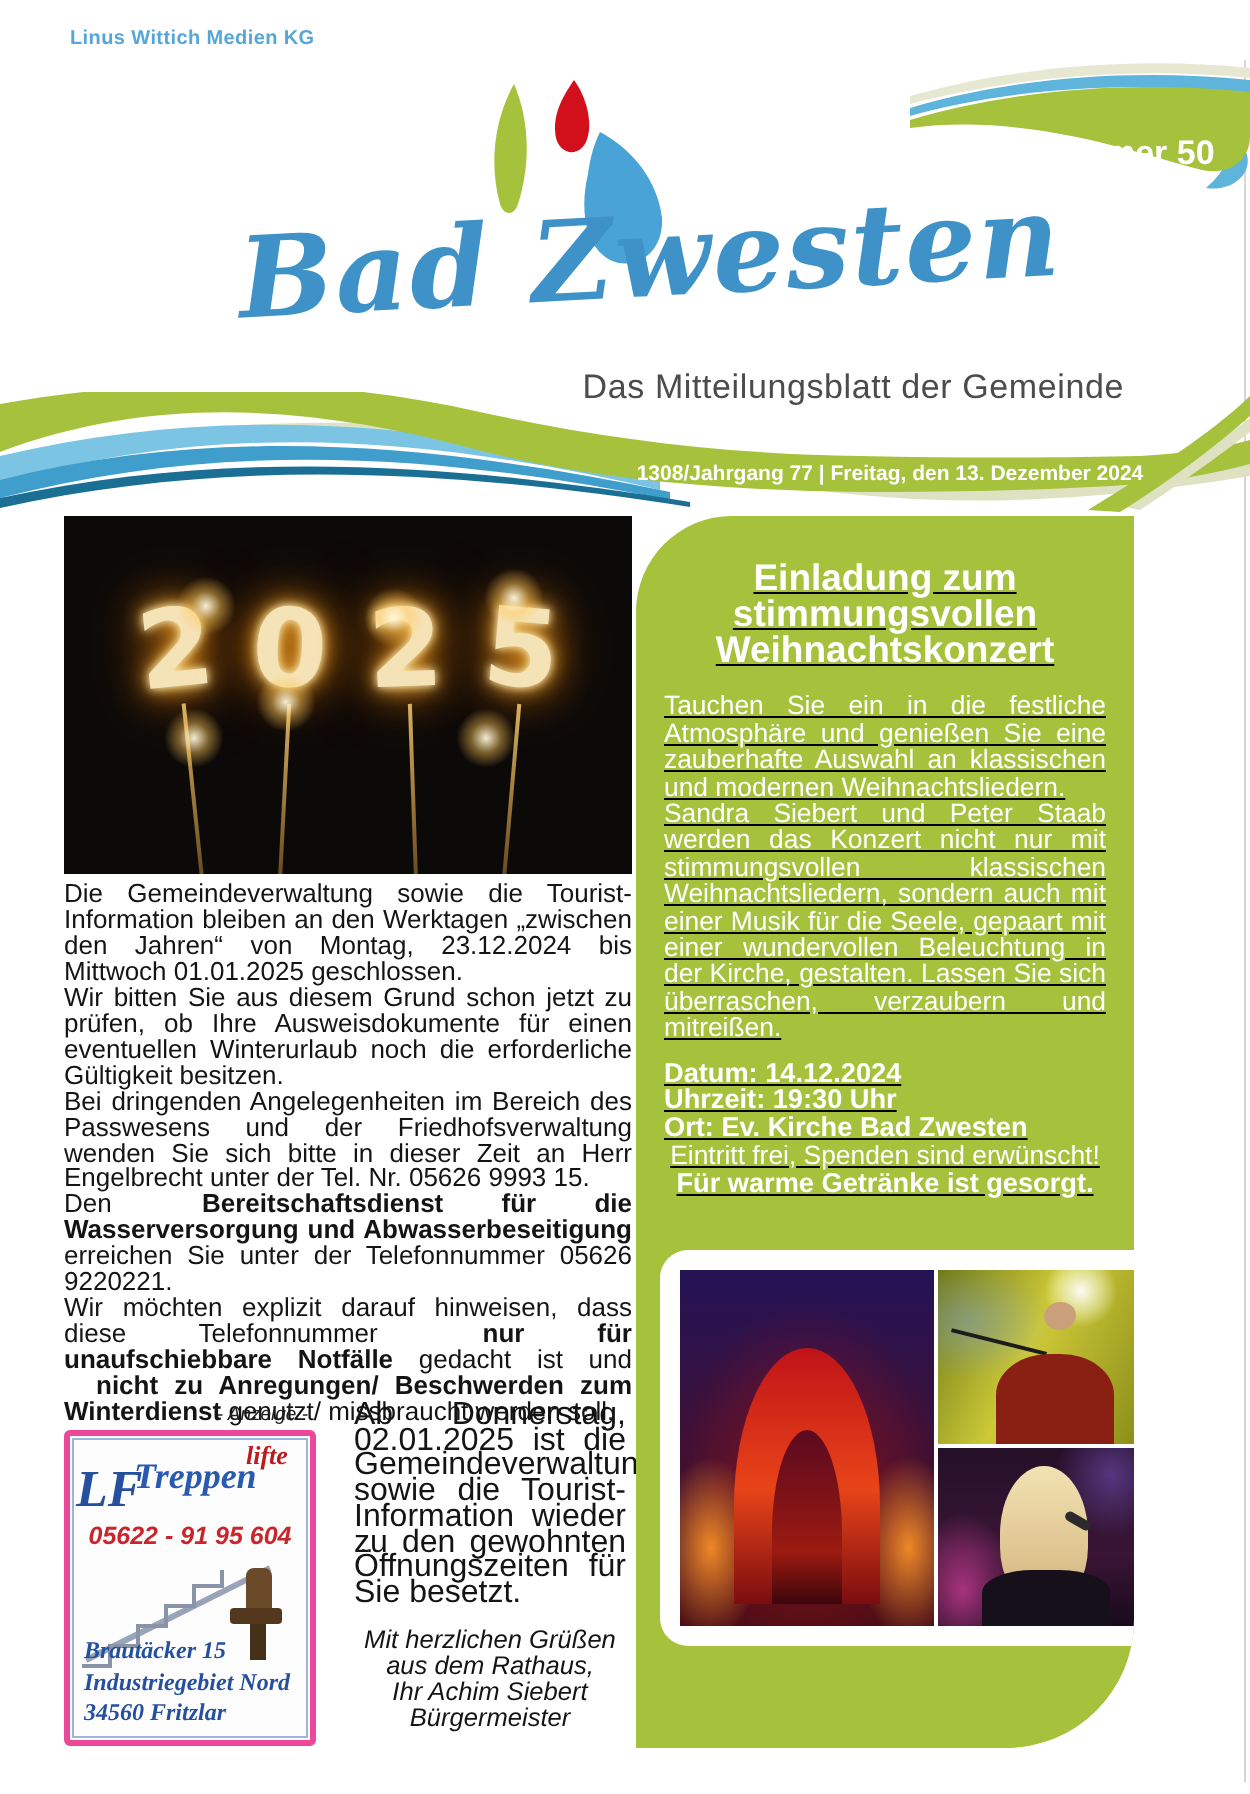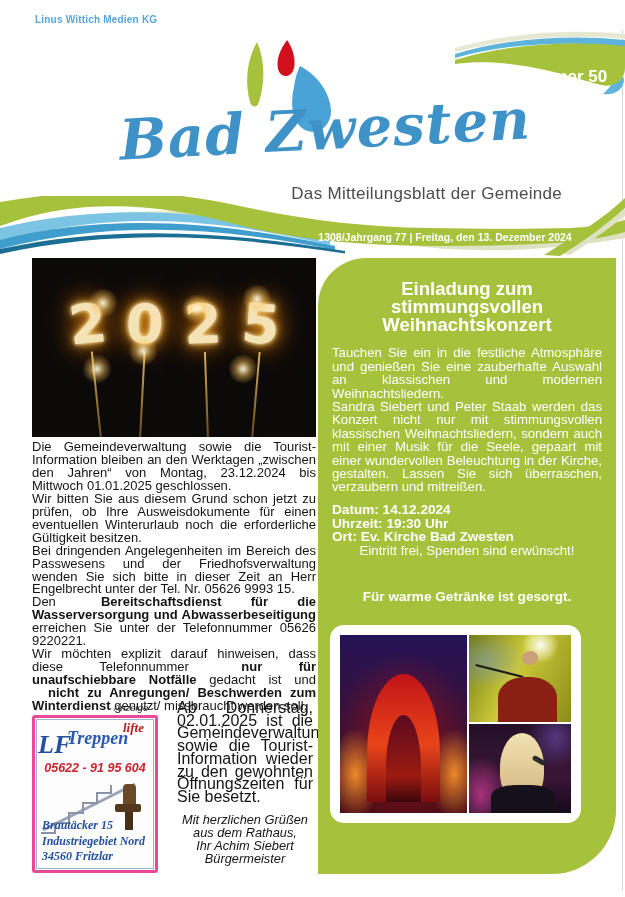--- a/index.html
+++ b/index.html
@@ -58,28 +58,28 @@
   .ad-phone { text-align:center; font-style:italic; font-weight:bold; font-size:12.5px; color:#c8252c; margin-top:1px; }
   .ad-stairs { display:block; margin:1px auto 0; }
   .ad-address { position:absolute; left:7px; bottom:5px; font-family:"Liberation Serif", serif;
                 font-style:italic; font-weight:bold; font-size:12px; line-height:1.3; color:#24509e; }
 
   .closing-col { position:absolute; left:177px; top:702px; width:136px; }
   .closing-col p.just { font-size:16px; line-height:12.7px; color:#141414; text-align:justify; }
   .signature { margin-top:9px; text-align:center; font-style:italic; font-size:12.8px; line-height:13px; color:#141414; }
 
   
-  .green-panel { position:absolute; left:318px; top:258px; width:298px; height:616px;
-                 background:#a6c23d; border-radius:48px 0 64px 0; padding:20px 14px 0 14px; overflow:hidden; }
+  .green-panel { position:absolute; left:318px; top:258px; width:249px; height:616px;
+                 background:#a6c23d; border-radius:48px 0 64px 0; padding:20px 14px 0 14px; overflow:hidden;text-decoration:underline; }
   .concert-title { margin-top:2px; text-align:center; font-weight:bold; font-size:18.5px; line-height:17.8px; color:#ffffff; }
   .concert-body { margin-top:13px; font-size:13.2px; line-height:13.4px; color:#ffffff; text-align:justify; hyphens:auto; }
   .concert-body + .concert-body { margin-top:0; }
   .concert-info { margin-top:9px; font-weight:bold; font-size:13.6px; line-height:13.8px; color:#ffffff; }
   .concert-center { text-align:center; font-size:13.2px; line-height:13.8px; color:#ffffff; }
-  .concert-center.bold { font-weight:bold; font-size:13.6px;margin-top:32px; }
+  .concert-center.bold { font-weight:bold; font-size:13.6px; }
 
   .collage { position:absolute; left:12px; top:367px; width:251px; height:198px;
              background:#ffffff; border-radius:14px; padding:10px; }
   .collage-inner { display:flex; gap:2px; height:178px; }
   .photo-church { position:relative; width:127px; height:178px; overflow:hidden;
       background:
         radial-gradient(40px 70px at 12% 78%, rgba(255,150,40,.9), transparent 65%),
         radial-gradient(40px 70px at 90% 78%, rgba(255,150,40,.9), transparent 65%),
         radial-gradient(90px 120px at 50% 60%, rgba(200,20,10,.55), transparent 75%),
         linear-gradient(180deg, #241356 0%, #3a1038 45%, #4a0d16 100%); }

